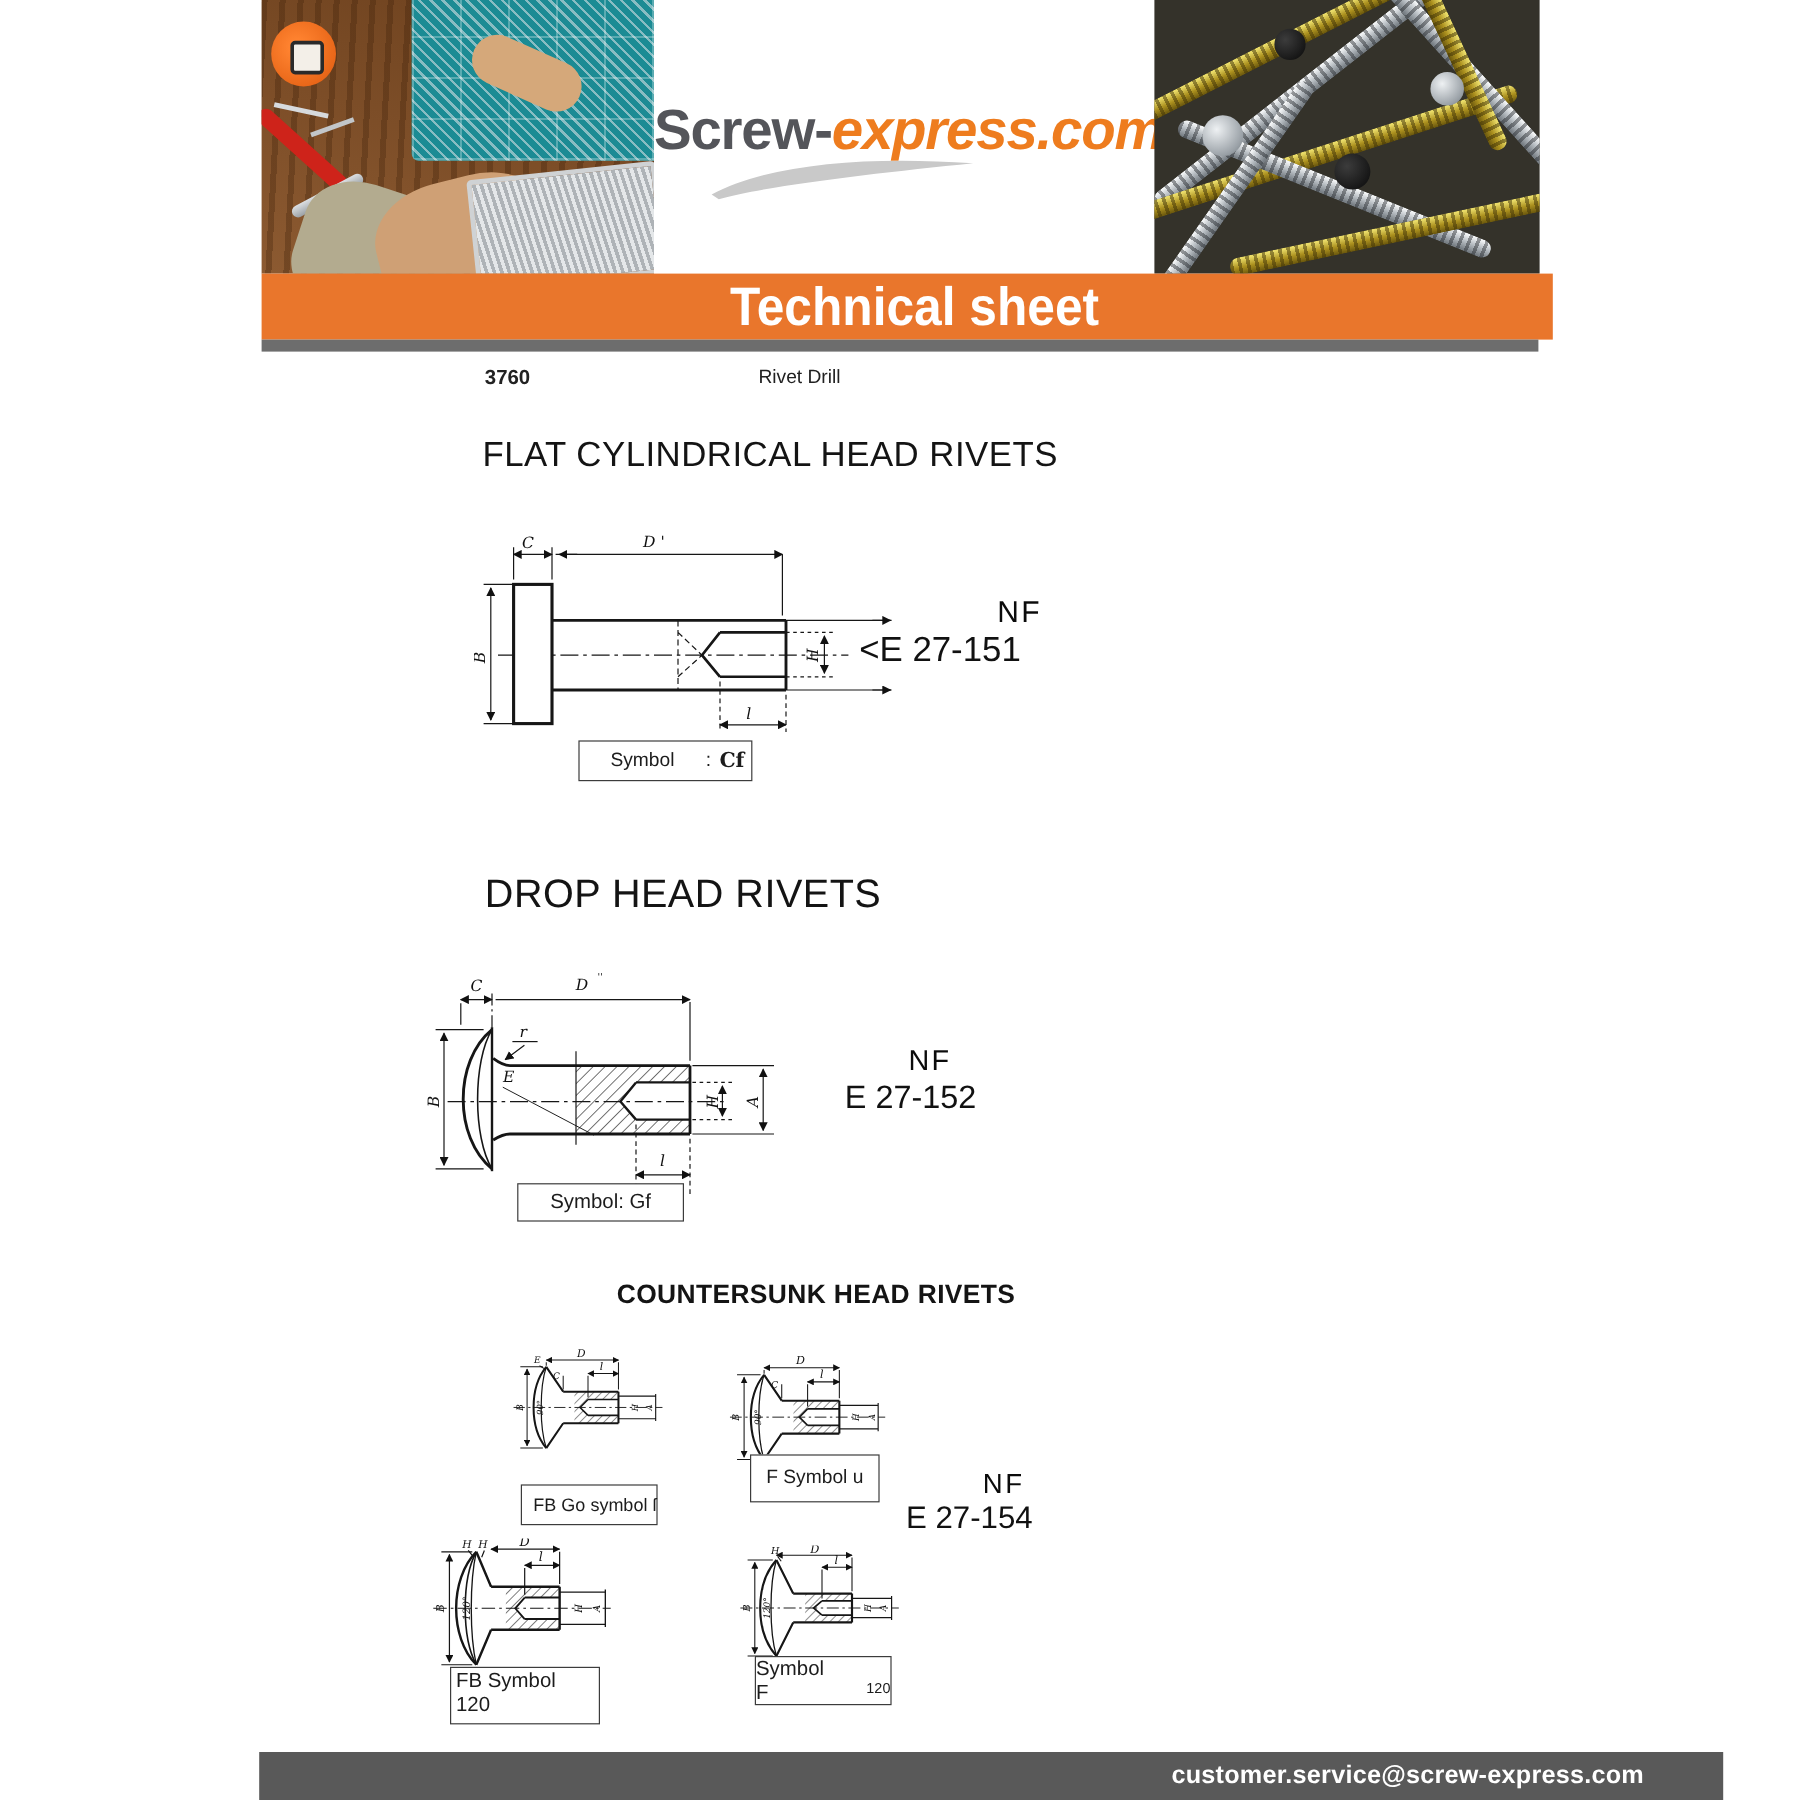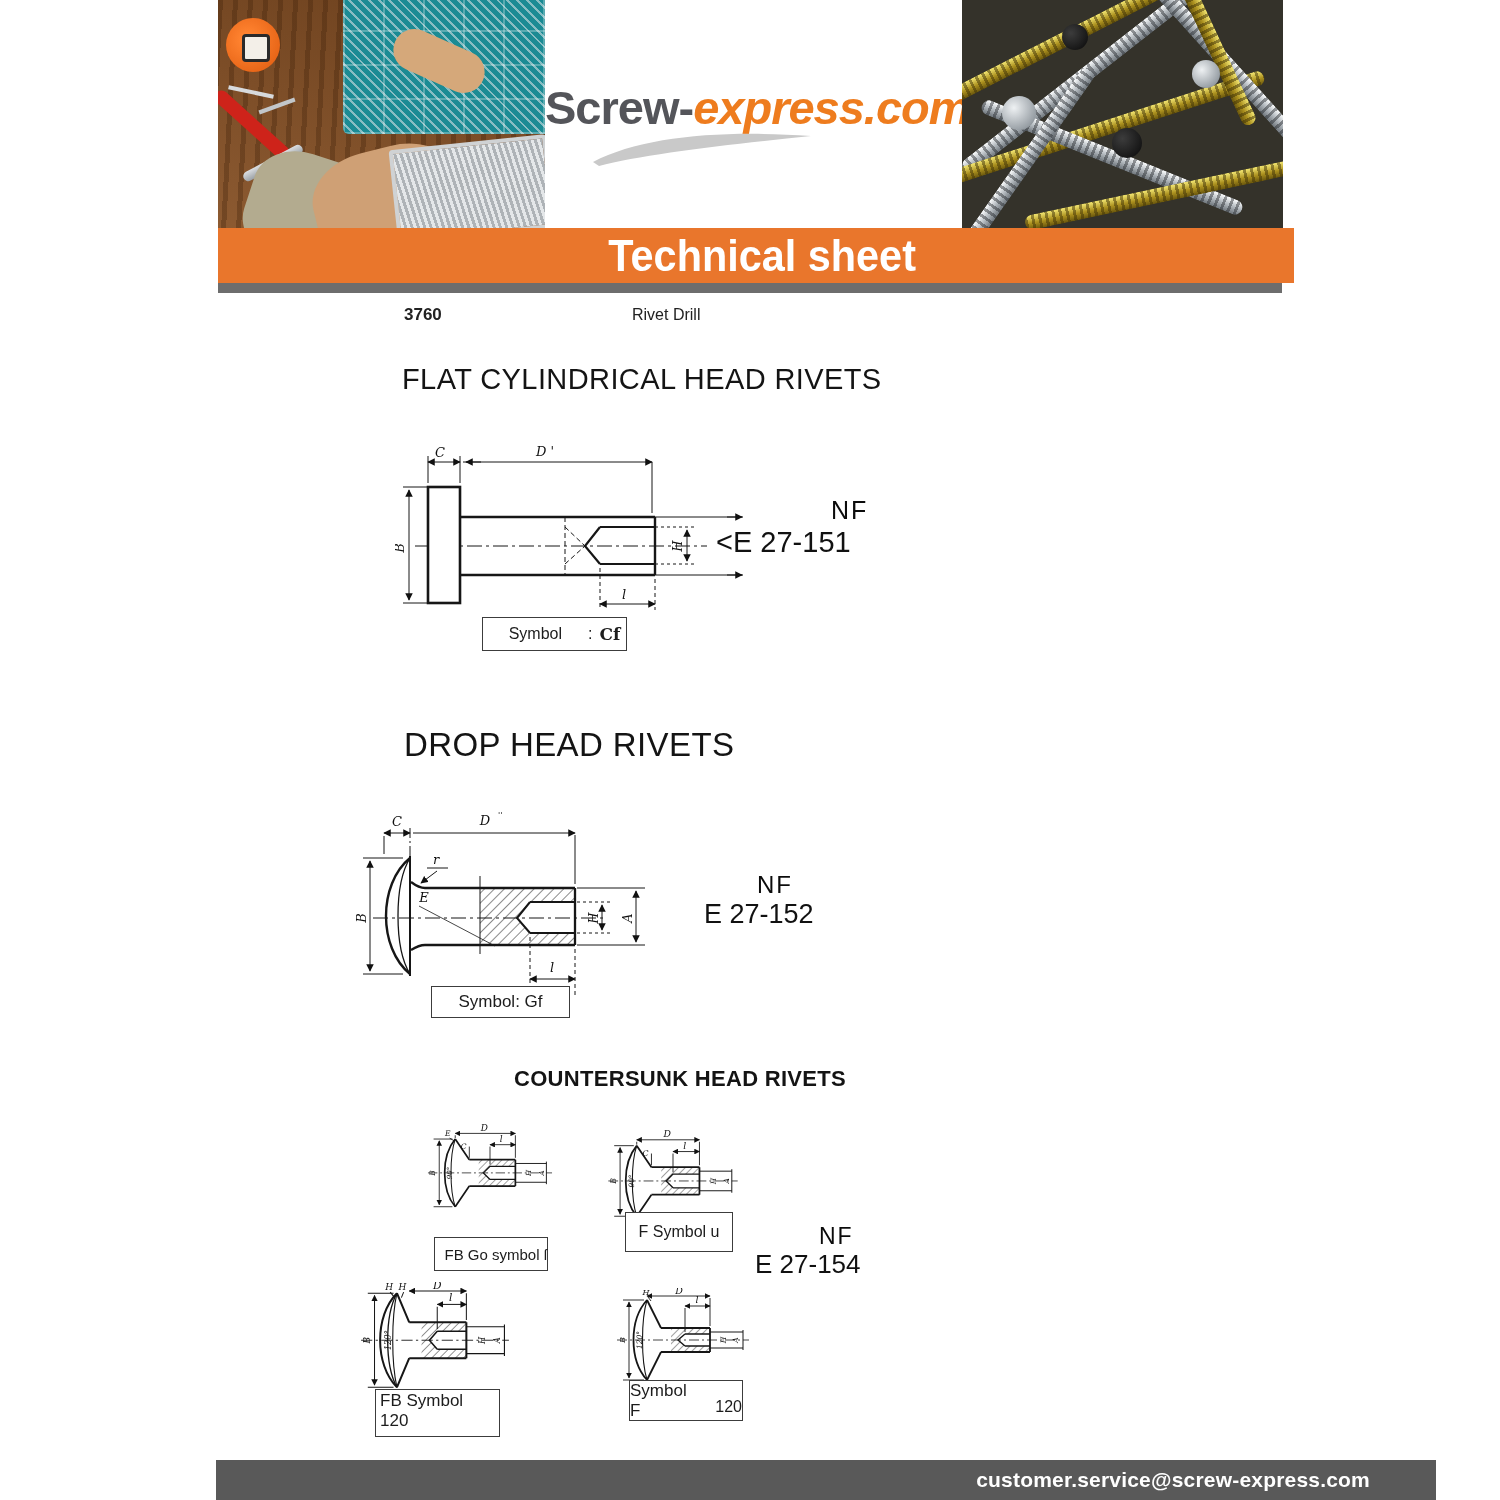--- a/index.html
+++ b/index.html
@@ -45,21 +45,21 @@
   .code3{left:755px;top:1249px;font-size:26px;color:#111;}
 
   .symbox{border:1.6px solid #3c3c3c;background:#fff;display:flex;align-items:center;color:#1c1c1c;}
   .symbox1{left:482px;top:617px;width:143px;height:32px;font-size:16px;justify-content:center;}
   .symbox2{left:431px;top:986px;width:137px;height:30px;font-size:17px;justify-content:center;}
   .symboxA{left:434px;top:1208px;width:112px;height:32px;font-size:15px;justify-content:flex-end;margin-top:29px;}
   .symboxB{left:625px;top:1212px;width:106px;height:38px;font-size:16px;justify-content:center;}
   .symboxC{left:375px;top:1389px;width:125px;height:48px;font-size:17px;align-items:flex-end;padding:0 4px 5px 4px;box-sizing:border-box;}
   .symboxD{left:629px;top:1380px;width:112px;height:39px;font-size:17px;justify-content:center;align-items:center;}
   .cf{font-family:"DejaVu Serif",serif;font-weight:700;font-size:17px;}
-  .sub120{font-size:16px;margin-left:24px;position:relative;top:6px;}
+  .sub120{font-size:12px;margin-left:24px;position:relative;top:6px;}
 
   
   .dm{font-family:"DejaVu Serif",serif;font-style:italic;fill:#101010;font-size:13px;}
   .dm9{font-size:9.5px;} .dm8{font-size:8px;} .dm7{font-size:7.5px;}
 
   
   .footer{left:216px;top:1460px;width:1220px;height:40px;display:flex;align-items:center;justify-content:flex-end;}
   .footer-text{color:#fff;font-weight:700;font-size:21px;padding-right:66px;letter-spacing:.2px;}
 </style>
 </head>

